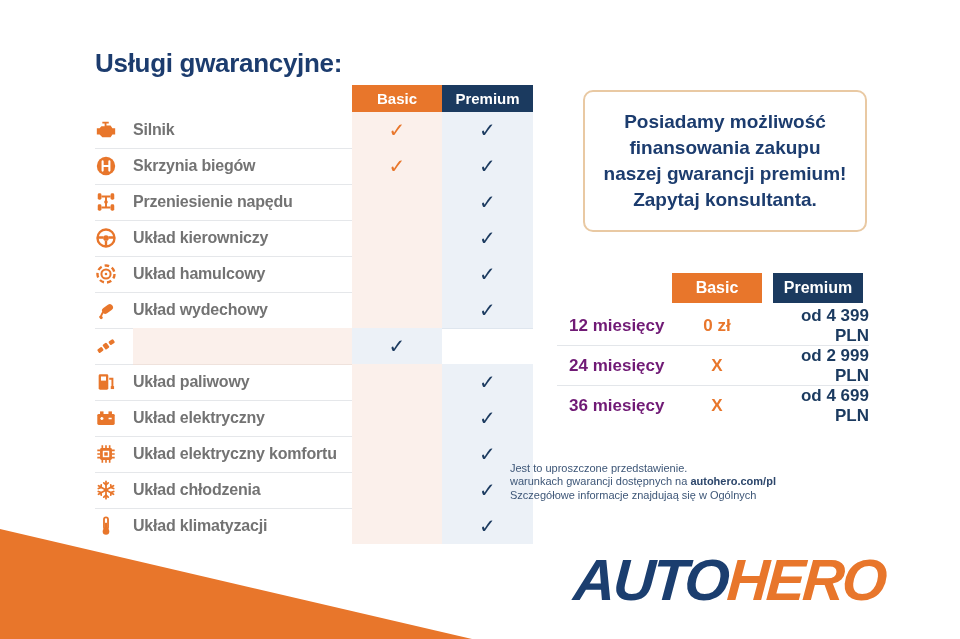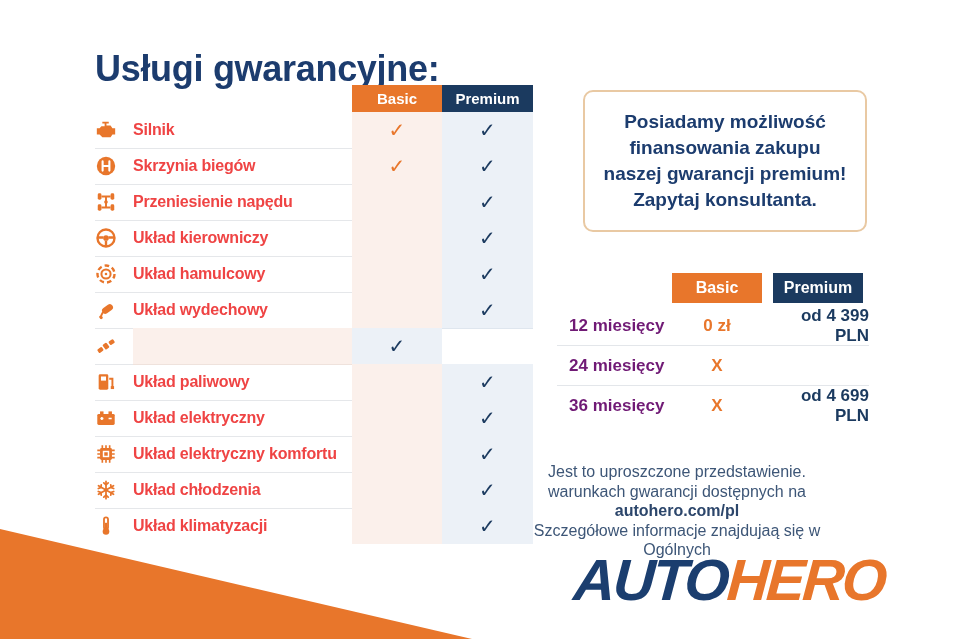--- a/index.html
+++ b/index.html
@@ -2,33 +2,33 @@
 <html><head>
 <meta charset="utf-8">
 <style>
   html,body{margin:0;padding:0;background:#ffffff;}
   .canvas{
     position:relative;width:960px;height:639px;background:#ffffff;overflow:hidden;
     font-family:"Liberation Sans","DejaVu Sans",sans-serif;color:#1d3d6b;
   }
   
   .page-title{
-    position:absolute;left:95px;top:48px;font-size:36px;font-weight:bold;
+    position:absolute;left:95px;top:48px;font-size:26px;font-weight:bold;
     letter-spacing:-0.3px;color:#1c3c6e;
   }
   
   .svc-table{position:absolute;left:95px;top:85px;width:438px;}
   .svc-header{display:grid;grid-template-columns:257px 90px 91px;height:27px;}
   .hdr{display:flex;align-items:center;justify-content:center;color:#fff;
        font-size:15px;font-weight:bold;}
   .hdr.basic-hdr{background:#e8762b;}
   .hdr.premium-hdr{background:#1b3a5f;}
   .svc-row{display:grid;grid-template-columns:38px 219px 90px 91px;height:36px;
            align-items:center;}
-  .svc-row .svc-label{font-size:16px;font-weight:600;color:#ef4444;
+  .svc-row .svc-label{font-size:16px;font-weight:600;color:#737373;
            letter-spacing:-0.2px;border-bottom:1px solid #e5e7ea;height:100%;
            display:flex;align-items:center;}
   .svc-row .svc-icon{display:flex;align-items:center;justify-content:flex-start;
            height:100%;border-bottom:1px solid #e5e7ea;}
   .svc-row .cell{height:100%;display:flex;align-items:center;justify-content:center;}
   .cell.basic{background:#fbf0eb;border-bottom:1px solid #efe2dc;}
   .cell.premium{background:#ecf1f7;border-bottom:1px solid #dfe6ee;}
   .svc-row:last-child .svc-label,.svc-row:last-child .svc-icon,
   .svc-row:last-child .cell{border-bottom:none;}
   .chk{font-size:20px;font-weight:bold;line-height:1;}
@@ -52,22 +52,22 @@
   .badge-basic{width:90px;margin:0 auto;background:#e8762b;}
   .badge-premium{width:90px;margin:0 auto;background:#1b3a5f;}
   .price-row{display:grid;grid-template-columns:110px 100px 102px;height:39px;
              align-items:center;border-bottom:1px solid #e3e6ea;}
   .price-row:last-child{border-bottom:none;}
   .period{font-size:17px;font-weight:bold;color:#701a75;text-align:left;padding-left:12px;}
   .pval{font-size:17px;font-weight:bold;}
   .basic-val{color:#e8762b;text-align:center;}
   .premium-val{color:#1b3a5f;text-align:right;}
   
-  .disclaimer{position:absolute;left:510px;top:462px;width:334px;text-align:center;
-              font-size:16px;line-height:1.22;color:#3d5677;}
+  .disclaimer{position:absolute;left:510px;top:462px;width:334px;text-align:left;
+              font-size:11px;line-height:1.22;color:#3d5677;}
   .disclaimer .link{font-weight:bold;color:#2c466b;}
   
   .logo{position:absolute;left:574px;top:551px;font-size:58px;font-weight:bold;
         font-style:italic;letter-spacing:-2.5px;line-height:1;transform:skewX(-4deg);
         white-space:nowrap;}
   .logo .part1{color:#1b3e6f;}
   .logo .part2{color:#e8762b;}
   
   .wedge{position:absolute;left:0;bottom:0;width:472px;height:110px;background:#e8762b;
          -webkit-clip-path:polygon(0 0,100% 100%,0 100%);
@@ -289,20 +289,21 @@
       <span class="badge badge-premium">Premium</span>
     </div>
     <div class="price-row">
       <span class="period">12 miesięcy</span>
       <span class="pval basic-val">0 zł</span>
       <span class="pval premium-val">od 4 399 PLN</span>
     </div>
     <div class="price-row">
       <span class="period">24 miesięcy</span>
       <span class="pval basic-val">X</span>
+      <span class="pval premium-val">od 2 999 PLN</span>
     </div>
     <div class="price-row">
       <span class="period">36 miesięcy</span>
       <span class="pval basic-val">X</span>
       <span class="pval premium-val">od 4 699 PLN</span>
     </div>
   </div>
 
   <div class="disclaimer">
     <div>Jest to uproszczone przedstawienie.</div>

